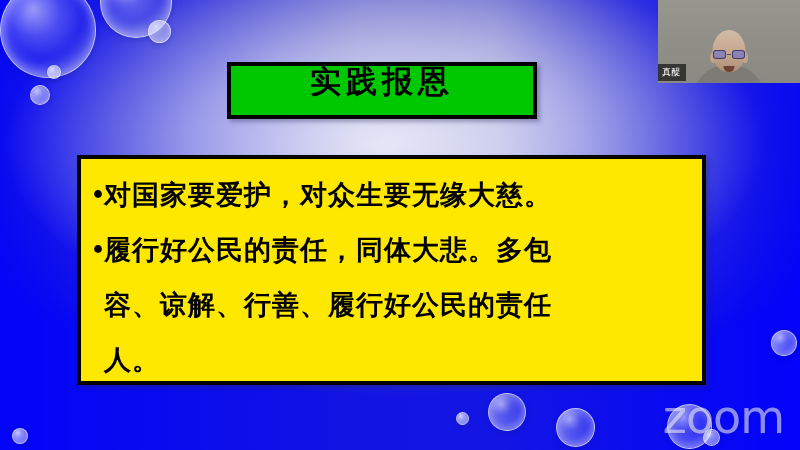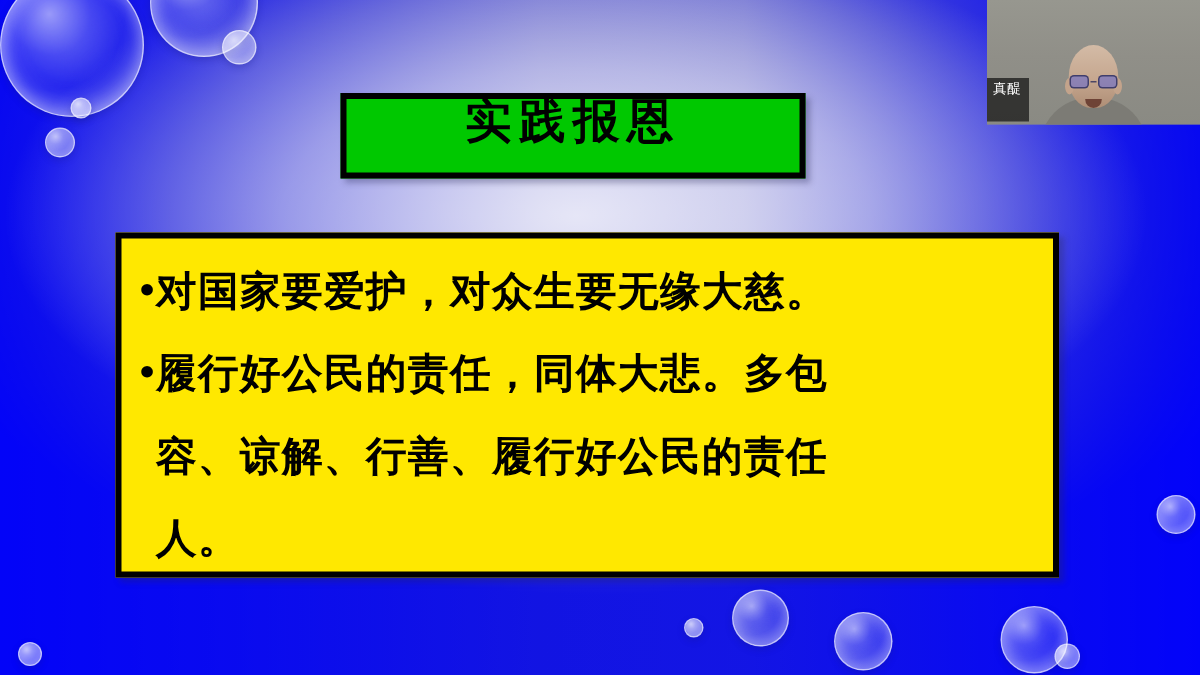--- a/index.html
+++ b/index.html
@@ -177,21 +177,21 @@
     background:#6e4336;
   }
   .name-badge {
     position:absolute;
     left:0; bottom:2px;
     background:rgba(20,20,20,.72);
     color:#fff;
     font-family:"DejaVu Sans","Liberation Sans",sans-serif;
     font-size:9px;
     line-height:1;
-    padding:4px 5px 16px 4px;
+    padding:4px 5px 4px 4px;
     letter-spacing:.5px;
     white-space:nowrap;
   }
 </style>
 </head>
 <body>
 
 <div id="screen">
 
   <div class="slide-bg"></div>
@@ -229,20 +229,21 @@
           <span class="bullet-dot"></span>
           <span class="bullet-text">容、谅解、行善、履行好公民的责任</span>
         </li>
         <li class="bullet">
           <span class="bullet-dot"></span>
           <span class="bullet-text">人。</span>
         </li>
       </ul>
   </div>
 
+  <div class="zoom-watermark">zoom</div>
 
   <div class="video-tile">
     <div class="video-wall"></div>
     <div class="p-shoulders"></div>
     <div class="p-head"></div>
     <div class="p-ear l"></div>
     <div class="p-ear r"></div>
     <div class="p-glasses">
       <div class="p-lens"></div>
       <div class="p-bridge"></div>

